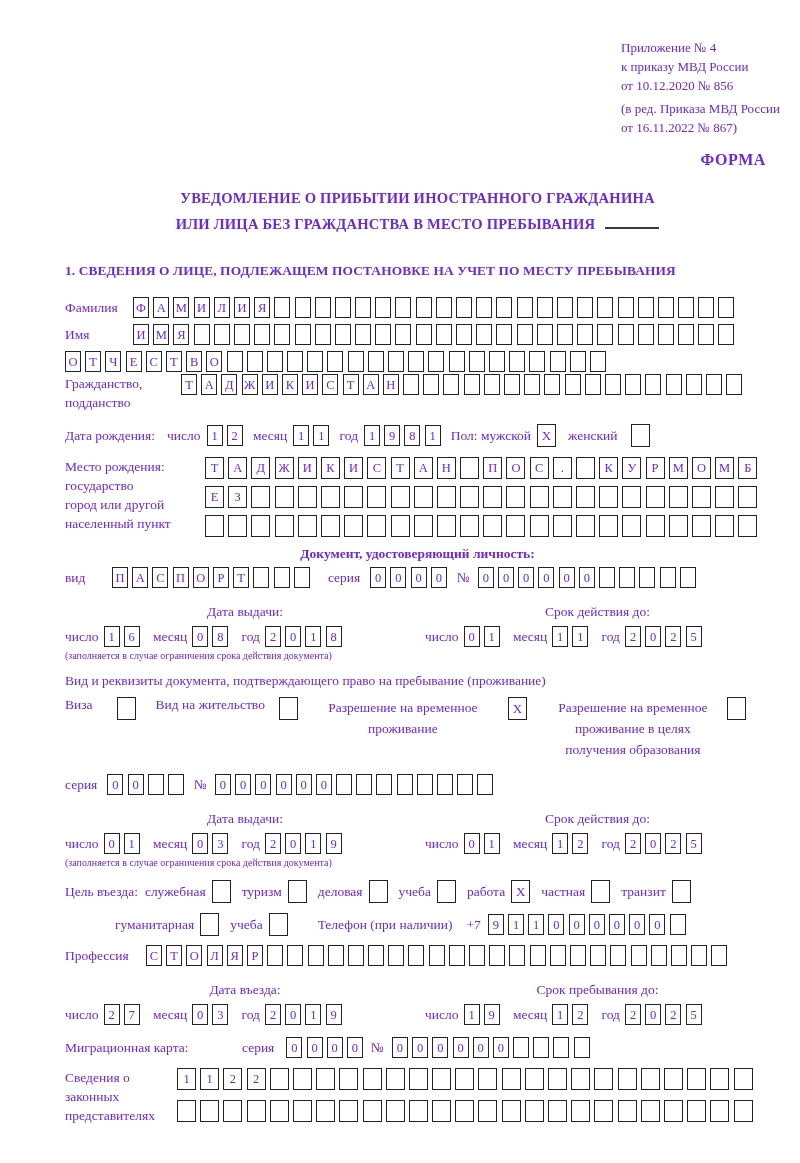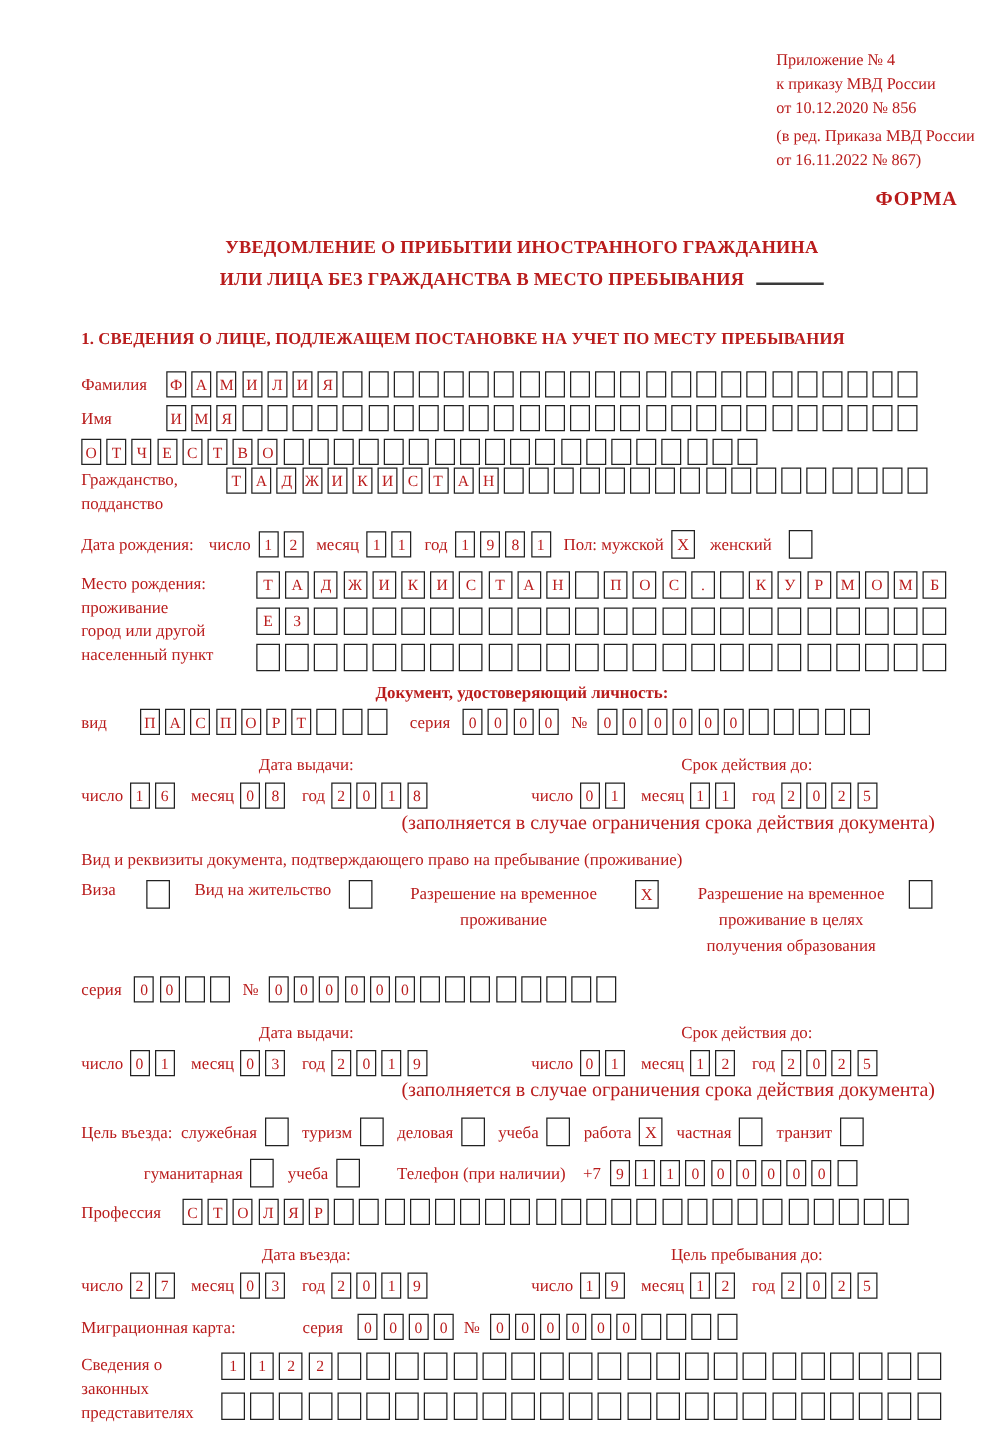--- a/index.html
+++ b/index.html
@@ -1,20 +1,20 @@
 <!DOCTYPE html>
 <html><head>
 <meta charset="utf-8">
 <style>
   * { box-sizing: border-box; }
   html,body { margin:0; padding:0; background:#ffffff; }
   .page {
     width:800px; height:1163px; margin:0 auto; background:#fff;
     padding:38px 30px 0 65px; overflow:hidden; position:relative;
-    font-family:"Liberation Serif", serif; font-size:13.5px; color:#b91c1c;
+    font-family:"Liberation Serif", serif; font-size:13.5px; color:#6d28d9;
   }
 
   
   .appendix { margin-left:556px; font-size:13px; line-height:19px; white-space:nowrap; }
   .amend { margin-top:4px; }
   .forma { text-align:right; font-weight:bold; font-size:16px; margin-top:14px; letter-spacing:0.6px; padding-right:4px; }
 
   
   .title { text-align:center; font-weight:bold; font-size:14.6px; margin-top:16px; line-height:26px; letter-spacing:0.2px; }
   .title-underline { display:inline-block; width:54px; height:13px; border-bottom:2px solid #3a3a3a; margin-left:10px; }
@@ -45,21 +45,21 @@
 
   
   .datecols { display:flex; margin-top:6px; }
   .dcol-left { flex:none; width:360px; }
   .dcol-right { flex:none; width:345px; }
   .dcap { text-align:center; margin-top:10px; }
   .dgroup { display:flex; align-items:center; }
   .dgroup > .lbl-inline { margin-right:5px; }
   .dgroup > .cells { margin-right:9px; }
   .dgroup > .cells:last-child { margin-right:0; }
-  .note { text-align:right; font-size:16px; margin-top:3px; padding-right:22px; }
+  .note { font-size:10px; margin-top:3px; padding-right:22px; }
 
   .para { margin-top:9px; }
 
   
   .optrow { margin-top:8px; display:flex; align-items:flex-start; }
   .opt-pair { display:flex; align-items:flex-start; }
   .opt-text-c { text-align:center; line-height:21px; }
   .w160{width:162px;} .w175{width:172px;}
   .mr8{margin-right:8px;} .mr14{margin-right:14px;} .mr20{margin-right:20px;gap:16px;} .mr24{margin-right:24px;}
 
@@ -261,21 +261,21 @@
       </span>
     <span class="lbl-inline">Пол: мужской</span>
     <span class="checkbox">X</span>
     <span class="lbl-inline" style="margin-left:6px;">женский</span>
     <span class="checkbox" style="margin-left:8px;"></span>
   </div>
 
   <div class="frow top" style="margin-top:10px;">
     <div class="lbl lbl2 w140">
       <div>Место рождения:</div>
-      <div>проживание</div>
+      <div>государство</div>
       <div>город или другой</div>
       <div>населенный пункт</div>
     </div>
     <div class="cellcol">
       <div class="cells wide">
           <span class="cell">Т</span>
           <span class="cell">А</span>
           <span class="cell">Д</span>
           <span class="cell">Ж</span>
           <span class="cell">И</span>
@@ -625,21 +625,21 @@
         <span class="cell"></span>
         <span class="cell"></span>
         <span class="cell"></span>
         <span class="cell"></span>
         <span class="cell"></span>
       </div>
   </div>
 
   <div class="datecols">
     <div class="dcol-left dcap">Дата въезда:</div>
-    <div class="dcol-right dcap">Цель пребывания до:</div>
+    <div class="dcol-right dcap">Срок пребывания до:</div>
   </div>
   <div class="datecols">
     <div class="dcol-left dgroup">
       <span class="lbl-inline">число</span>
       <span class="cells">
           <span class="cell">2</span>
           <span class="cell">7</span>
         </span>
       <span class="lbl-inline">месяц</span>
       <span class="cells">

